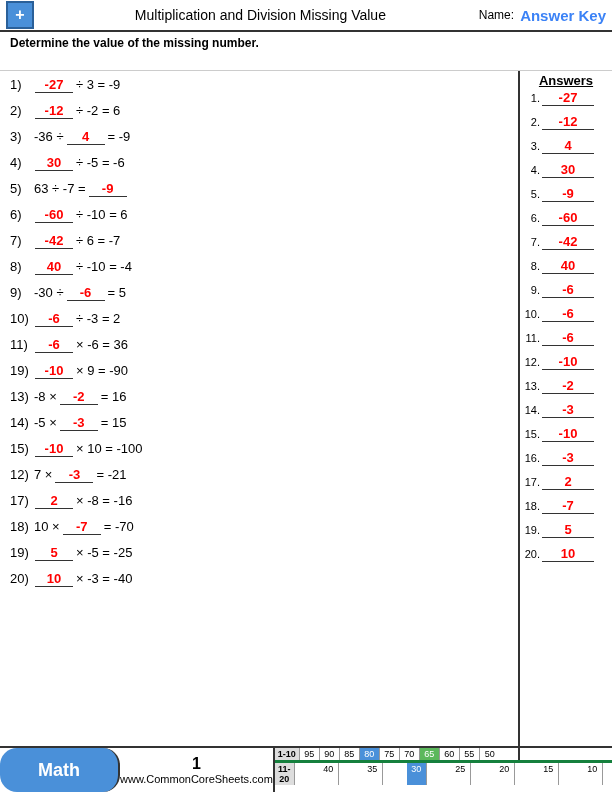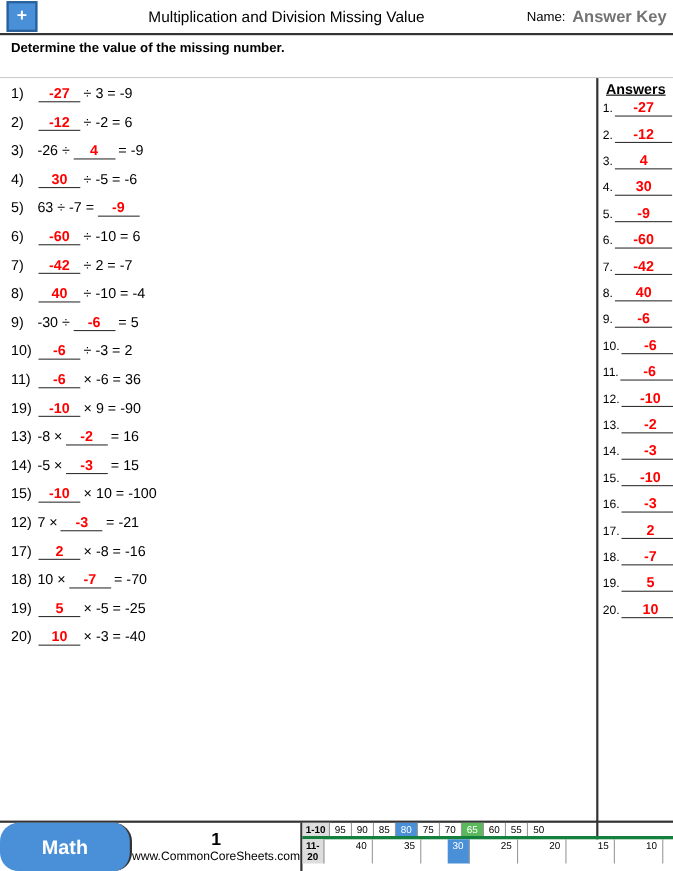--- a/index.html
+++ b/index.html
@@ -40,21 +40,21 @@
       font-size: 14px;
       font-weight: normal;
     }
     .header-name {
       font-size: 12px;
       margin-right: 6px;
     }
     .answer-key-label {
       font-size: 15px;
       font-weight: bold;
-      color: #737373;
+      color: #3b82f6;
     }
 
     
     .subtitle {
       font-size: 12px;
       font-weight: bold;
       padding: 4px 10px 20px 10px;
       border-bottom: 1px solid #ccc;
     }
 
@@ -98,21 +98,21 @@
       font-size: 13px;
       padding: 0 2px;
       margin: 0 1px;
     }
     .op-text {
       font-size: 13px;
     }
 
     
     .answers {
-      width: 68px;
+      width: 92px;
       padding: 2px 4px;
     }
     .answers-header {
       text-align: center;
       text-decoration: underline;
       font-weight: bold;
       font-size: 13px;
       margin-bottom: 2px;
     }
     .answer-row {
@@ -234,21 +234,21 @@
       <div class="problem-row">
         <span class="prob-num">2)</span>
         <span class="prob-content">
           <span class="blank">-12</span>
           <span class="op-text"> ÷ -2 = 6</span>
         </span>
       </div>
       <div class="problem-row">
         <span class="prob-num">3)</span>
         <span class="prob-content">
-          <span class="op-text">-26 ÷ </span>
+          <span class="op-text">-36 ÷ </span>
           <span class="blank">4</span>
           <span class="op-text"> = -9</span>
         </span>
       </div>
       <div class="problem-row">
         <span class="prob-num">4)</span>
         <span class="prob-content">
           <span class="blank">30</span>
           <span class="op-text"> ÷ -5 = -6</span>
         </span>
@@ -264,21 +264,21 @@
         <span class="prob-num">6)</span>
         <span class="prob-content">
           <span class="blank">-60</span>
           <span class="op-text"> ÷ -10 = 6</span>
         </span>
       </div>
       <div class="problem-row">
         <span class="prob-num">7)</span>
         <span class="prob-content">
           <span class="blank">-42</span>
-          <span class="op-text"> ÷ 2 = -7</span>
+          <span class="op-text"> ÷ 6 = -7</span>
         </span>
       </div>
       <div class="problem-row">
         <span class="prob-num">8)</span>
         <span class="prob-content">
           <span class="blank">40</span>
           <span class="op-text"> ÷ -10 = -4</span>
         </span>
       </div>
       <div class="problem-row">

